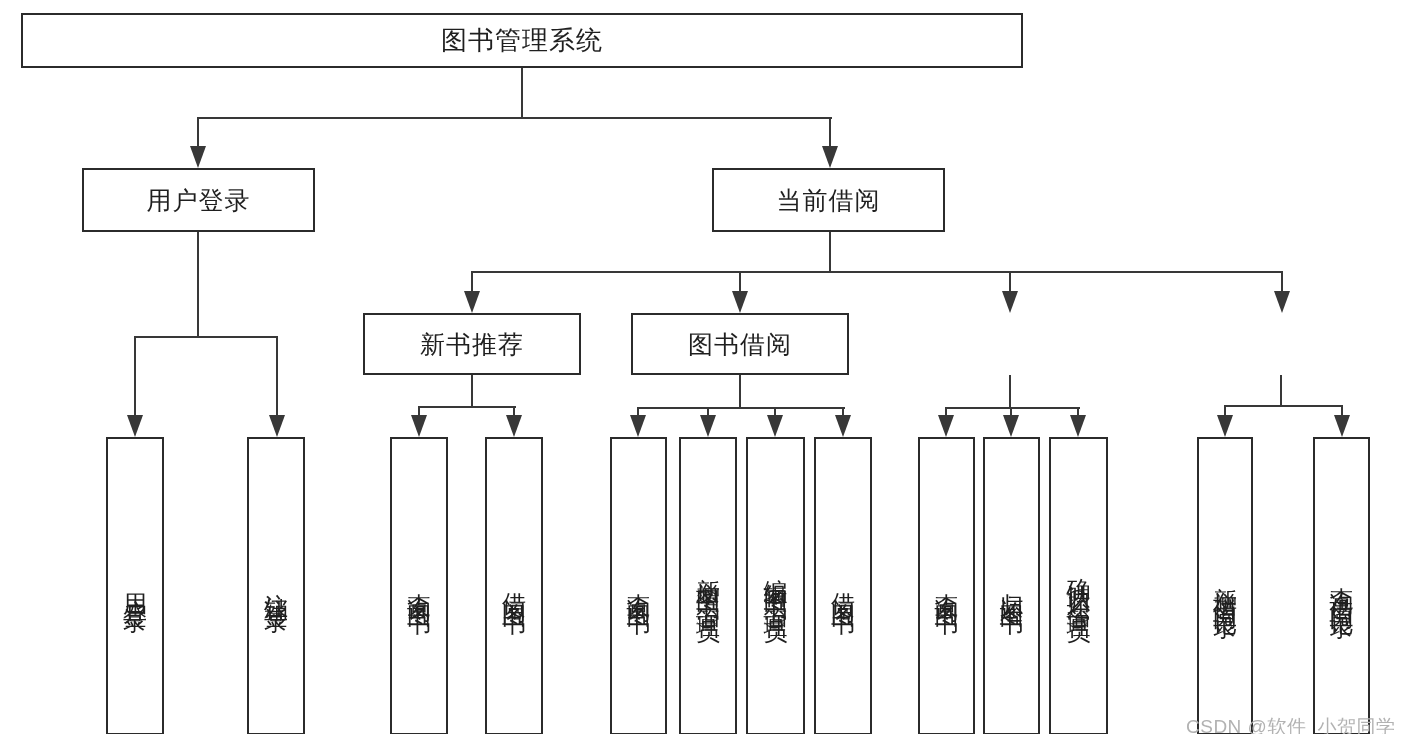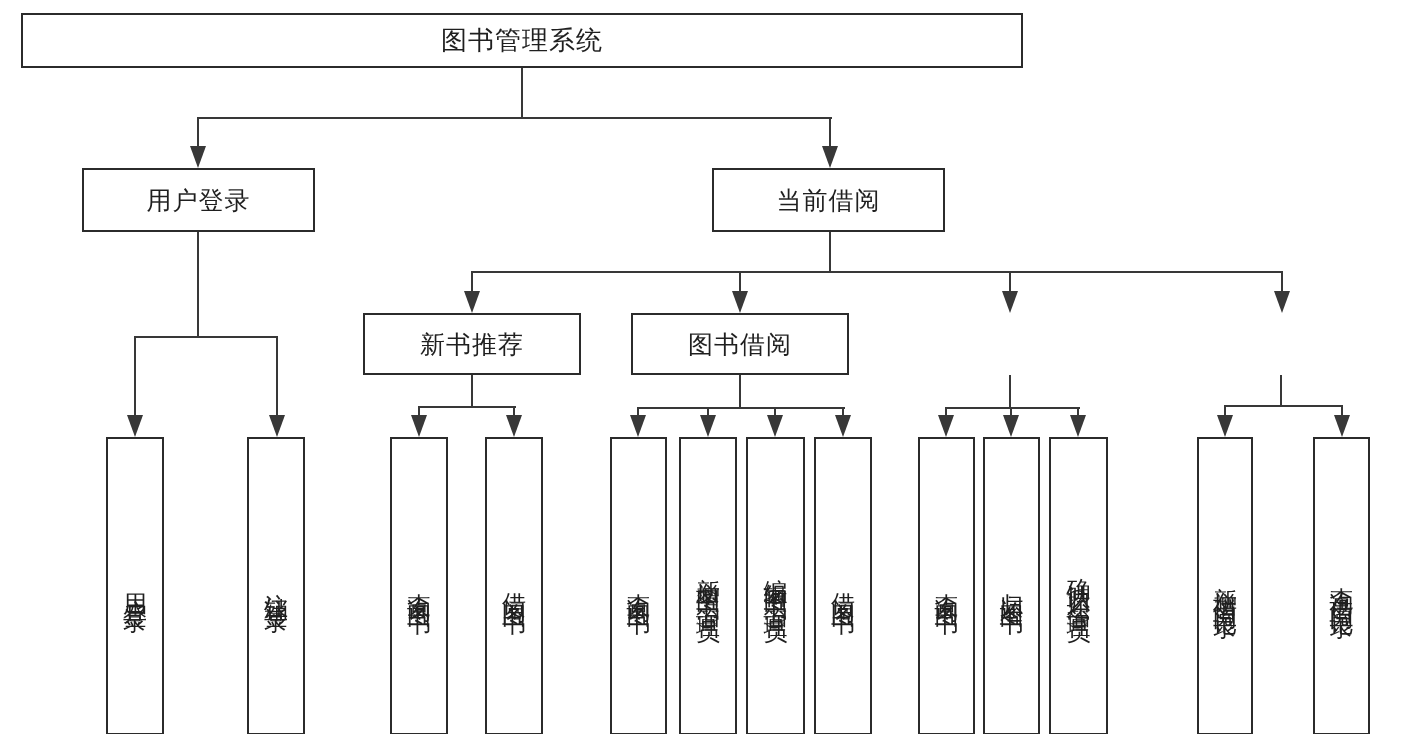--- a/index.html
+++ b/index.html
@@ -155,14 +155,15 @@
   <div class="vline" style="left:1077px;top:407px;height:10px;"></div>
   <div class="arrow" style="left:1070px;top:415px;"></div>
 
   <div class="vline" style="left:1280px;top:375px;height:32px;"></div>
   <div class="hline" style="left:1224px;top:405px;width:119px;"></div>
   <div class="vline" style="left:1224px;top:405px;height:12px;"></div>
   <div class="arrow" style="left:1217px;top:415px;"></div>
   <div class="vline" style="left:1341px;top:405px;height:12px;"></div>
   <div class="arrow" style="left:1334px;top:415px;"></div>
 
+  <div class="watermark">CSDN @软件_小贺同学</div>
 
 </div>
 
 </body></html>

